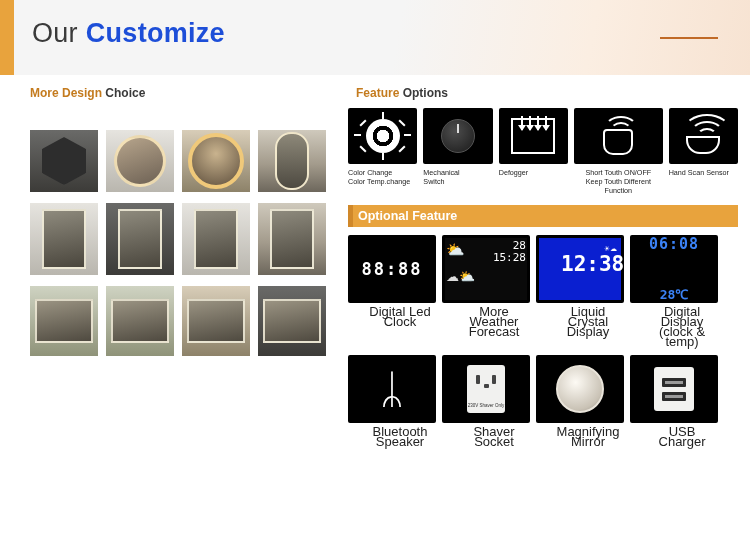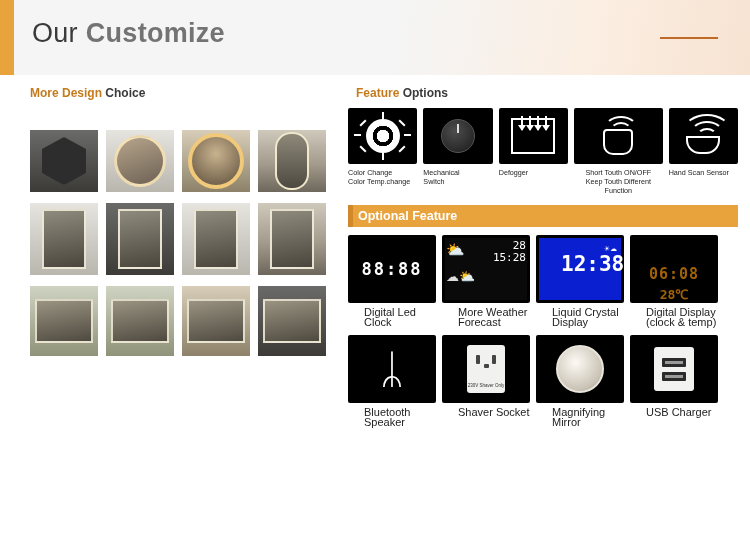--- a/index.html
+++ b/index.html
@@ -19,21 +19,21 @@
     position:absolute;left:0;top:0;width:14px;height:75px;background:#e8a33d;
   }
   .header-panel{
     position:absolute;left:14px;top:0;width:736px;height:75px;
     background:linear-gradient(100deg,#f5f5f5 0%, #f5f5f5 52%, #fbeee2 78%, #f7e3d2 100%);
   }
   .header-title{
     position:absolute;left:32px;top:18px;
     font-size:27px;letter-spacing:.3px;color:#3a3a3a;font-weight:400;
   }
-  .header-title b{font-weight:bold;color:#737373;}
+  .header-title b{font-weight:bold;color:#1d4ed8;}
   .header-rule{
     position:absolute;right:32px;top:37px;width:58px;height:2px;background:#c06a27;
   }
   
   .col-left{position:absolute;left:14px;top:86px;width:320px;height:446px;}
   .col-right{position:absolute;left:348px;top:86px;width:390px;height:446px;}
   .sect-title{
     font-size:12px;color:#3a3a3a;font-weight:bold;margin:0 0 6px 16px;
   }
   .sect-title .accent{color:#c47b1e;}
@@ -113,21 +113,21 @@
   .tile .box{
     width:100%;height:56px;background:#000;border-radius:2px;
     position:relative;overflow:hidden;
   }
   .tile .cap{
     font-size:7.2px;line-height:9px;color:#222;margin-top:4px;
     white-space:pre-line;
   }
   .tiles2 .tile{width:88px;}
   .tiles2 .box{height:68px;}
-  .tiles2 .cap{font-size:11px;line-height:10px;text-align:left;margin-left:16px;}
+  .tiles2 .cap{font-size:13px;line-height:10px;text-align:center;margin-left:16px;}
   
   .sunburst{
     position:absolute;left:50%;top:50%;transform:translate(-50%,-50%);
     width:34px;height:34px;border-radius:50%;
     background:radial-gradient(circle,#fff 0 26%,#000 27% 42%,#fff 43% 100%);
   }
   .sunray{position:absolute;background:#fff;}
   .defog{position:absolute;left:50%;top:50%;transform:translate(-50%,-50%);
     width:40px;height:32px;border:2px solid #fff;}
   .arrow{position:absolute;width:2px;height:14px;background:#fff;top:8px;}
@@ -156,21 +156,21 @@
   }
   .wifibox{position:absolute;inset:3px;background:#0a0a0a;display:flex;}
   .wifi-left{flex:1;position:absolute;left:4px;top:6px;color:#dcdcdc;font-size:9px;}
   .wifi-right{position:absolute;right:4px;top:5px;color:#fff;
     font-family:"DejaVu Sans Mono",monospace;font-size:11px;text-align:right;line-height:12px;}
   .lcdblue{position:absolute;inset:3px;background:#0a1fd0;}
   .lcdblue .big{position:absolute;left:22px;top:14px;color:#fff;
     font-family:"DejaVu Sans Mono",monospace;font-weight:bold;font-size:21px;}
   .lcdblue .small{position:absolute;right:4px;top:6px;color:#fff;font-size:7px;line-height:9px;text-align:right;}
   .dd{position:absolute;inset:0;display:flex;flex-direction:column;
-    align-items:center;justify-content:flex-end;color:#a16207;
+    align-items:center;justify-content:space-between;color:#3b82f6;
     font-family:"DejaVu Sans Mono",monospace;font-weight:bold;}
   .dd .t{font-size:15px;letter-spacing:1px;}
   .dd .c{font-size:13px;margin-top:2px;}
   .bt{position:absolute;left:50%;top:50%;transform:translate(-50%,-50%);
     color:#fff;font-size:40px;line-height:40px;}
   .magn{position:absolute;left:50%;top:50%;transform:translate(-50%,-50%);
     width:44px;height:44px;border-radius:50%;
     background:radial-gradient(circle at 40% 35%,#fdfaf4,#c9c2b5 70%,#8e887c);
     border:2px solid #e9e4da;}
   .socket{position:absolute;left:50%;top:50%;transform:translate(-50%,-50%);

